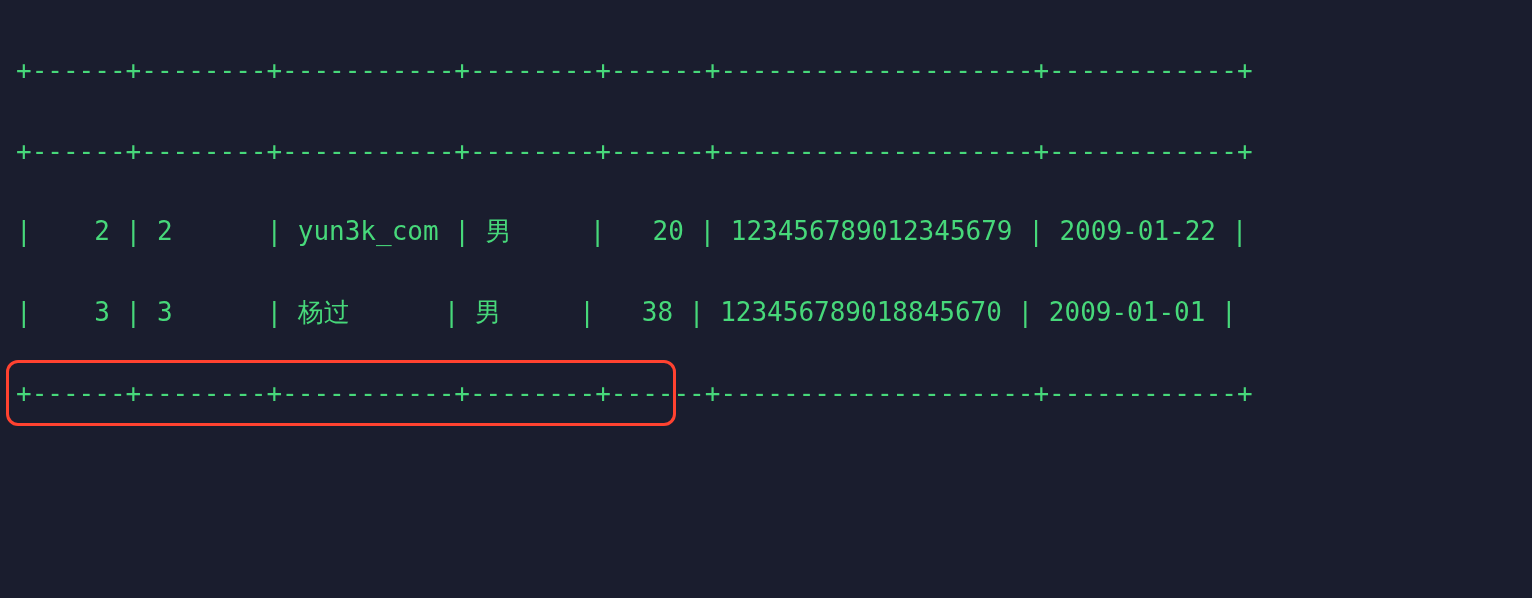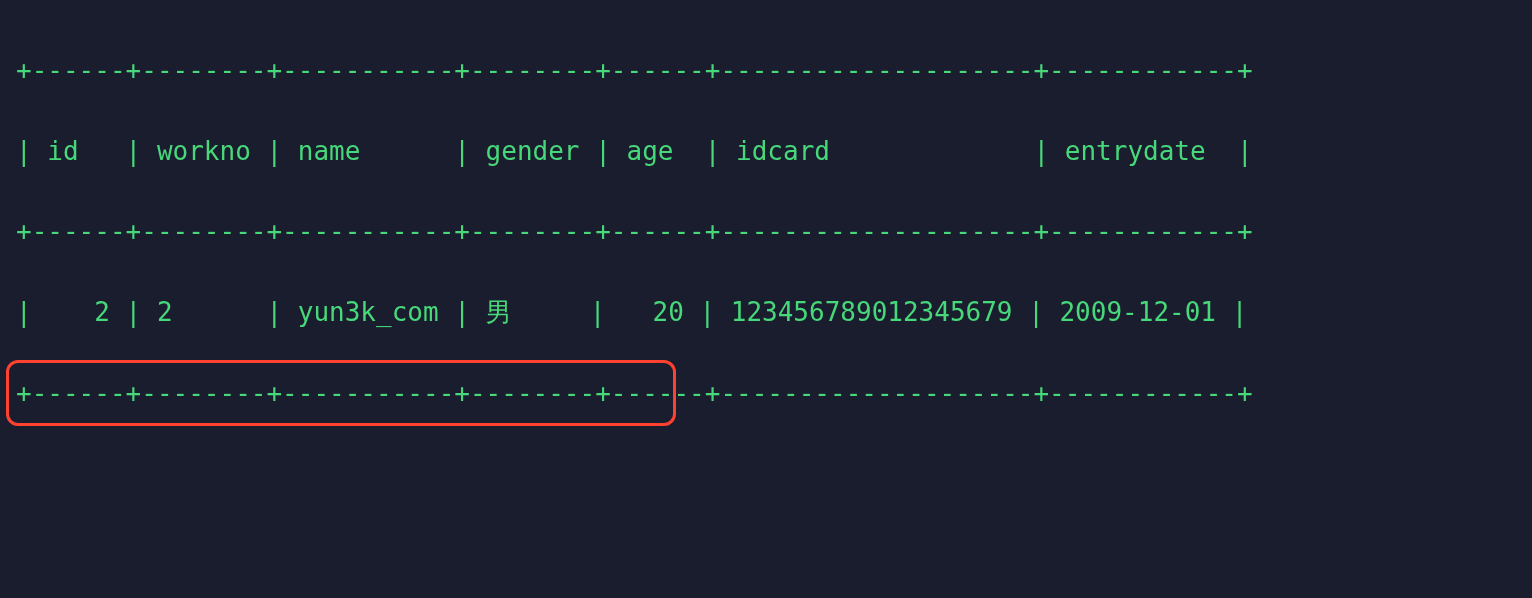--- a/index.html
+++ b/index.html
@@ -31,23 +31,23 @@
     width: 664px;
     height: 60px;
     pointer-events: none;
   }
 </style>
 </head>
 <body>
 
 <div class="terminal">
 <span class="line">+------+--------+-----------+--------+------+--------------------+------------+</span>
-<span class="line">| id   | workno | name      | gender | age  | idcard             | entrydate  |</span>
 <span class="line">+------+--------+-----------+--------+------+--------------------+------------+</span>
-<span class="line">|    2 | 2      | yun3k_com | 男     |   20 | 123456789012345679 | 2009-12-01 |</span>
+<span class="line">|    2 | 2      | yun3k_com | 男     |   20 | 123456789012345679 | 2009-01-22 |</span>
+<span class="line">|    3 | 3      | 杨过      | 男     |   38 | 123456789018845670 | 2009-01-01 |</span>
 <span class="line">+------+--------+-----------+--------+------+--------------------+------------+</span>
 
 
 
 
 
 
 
 </div>
 

